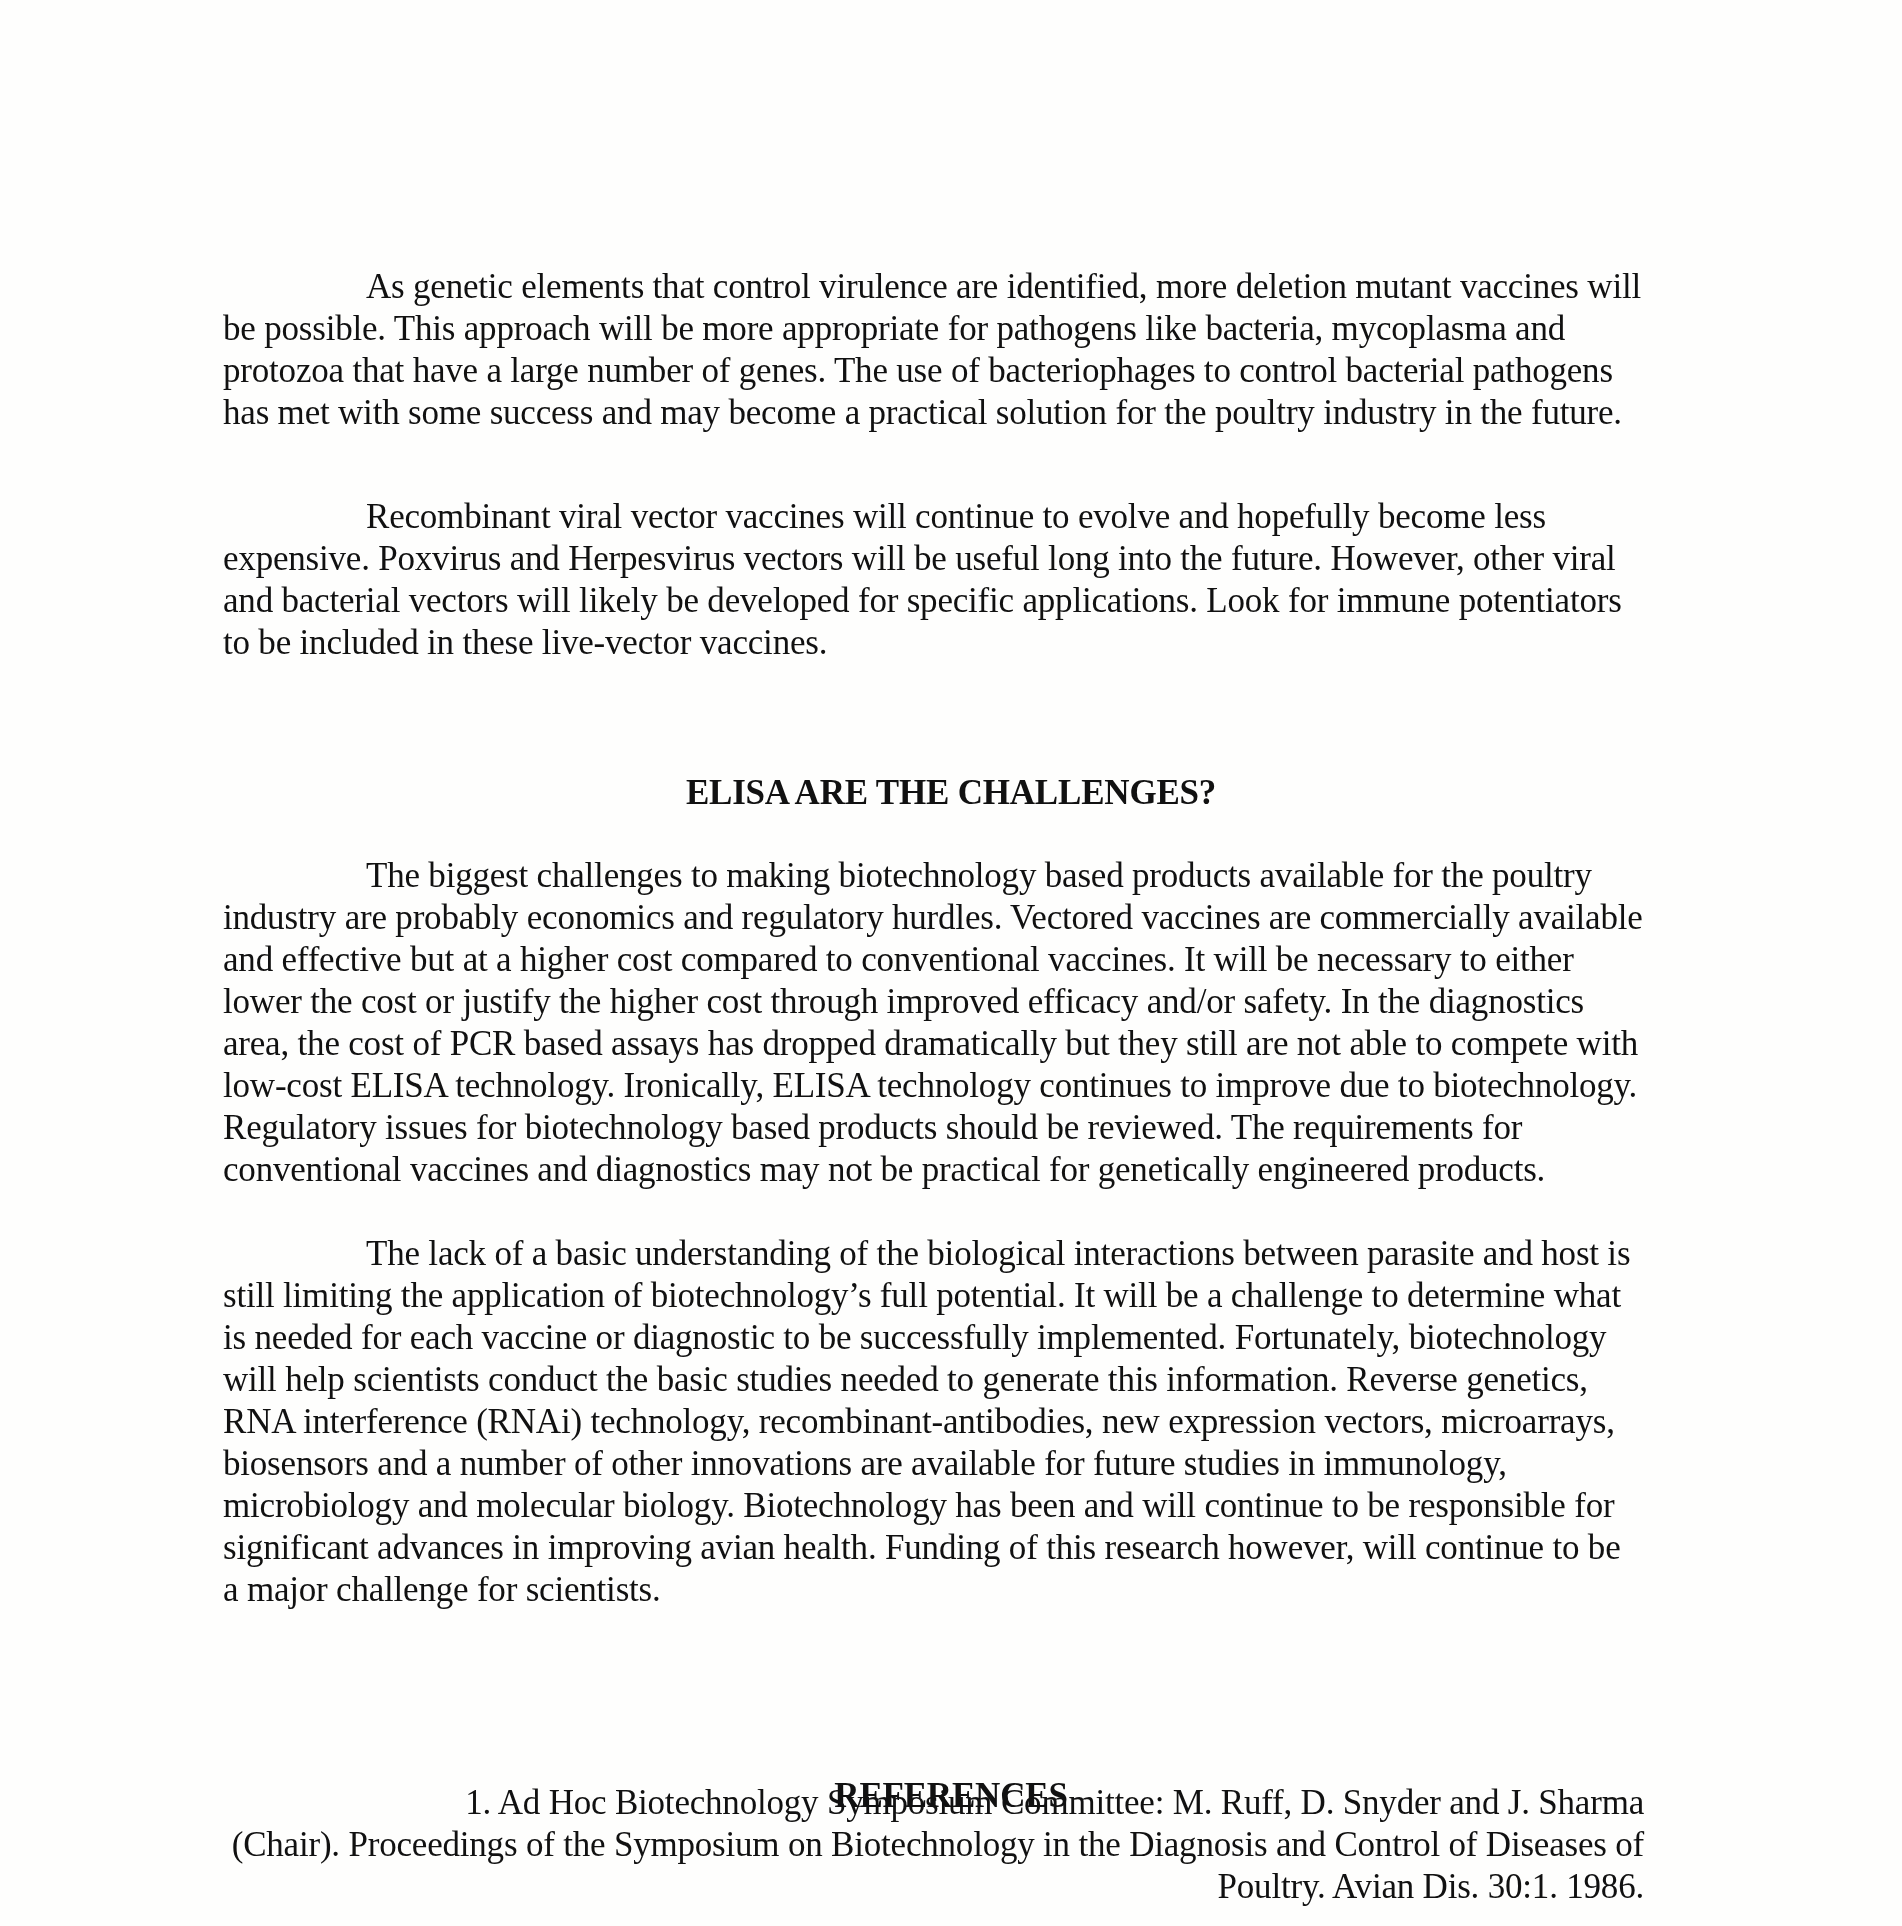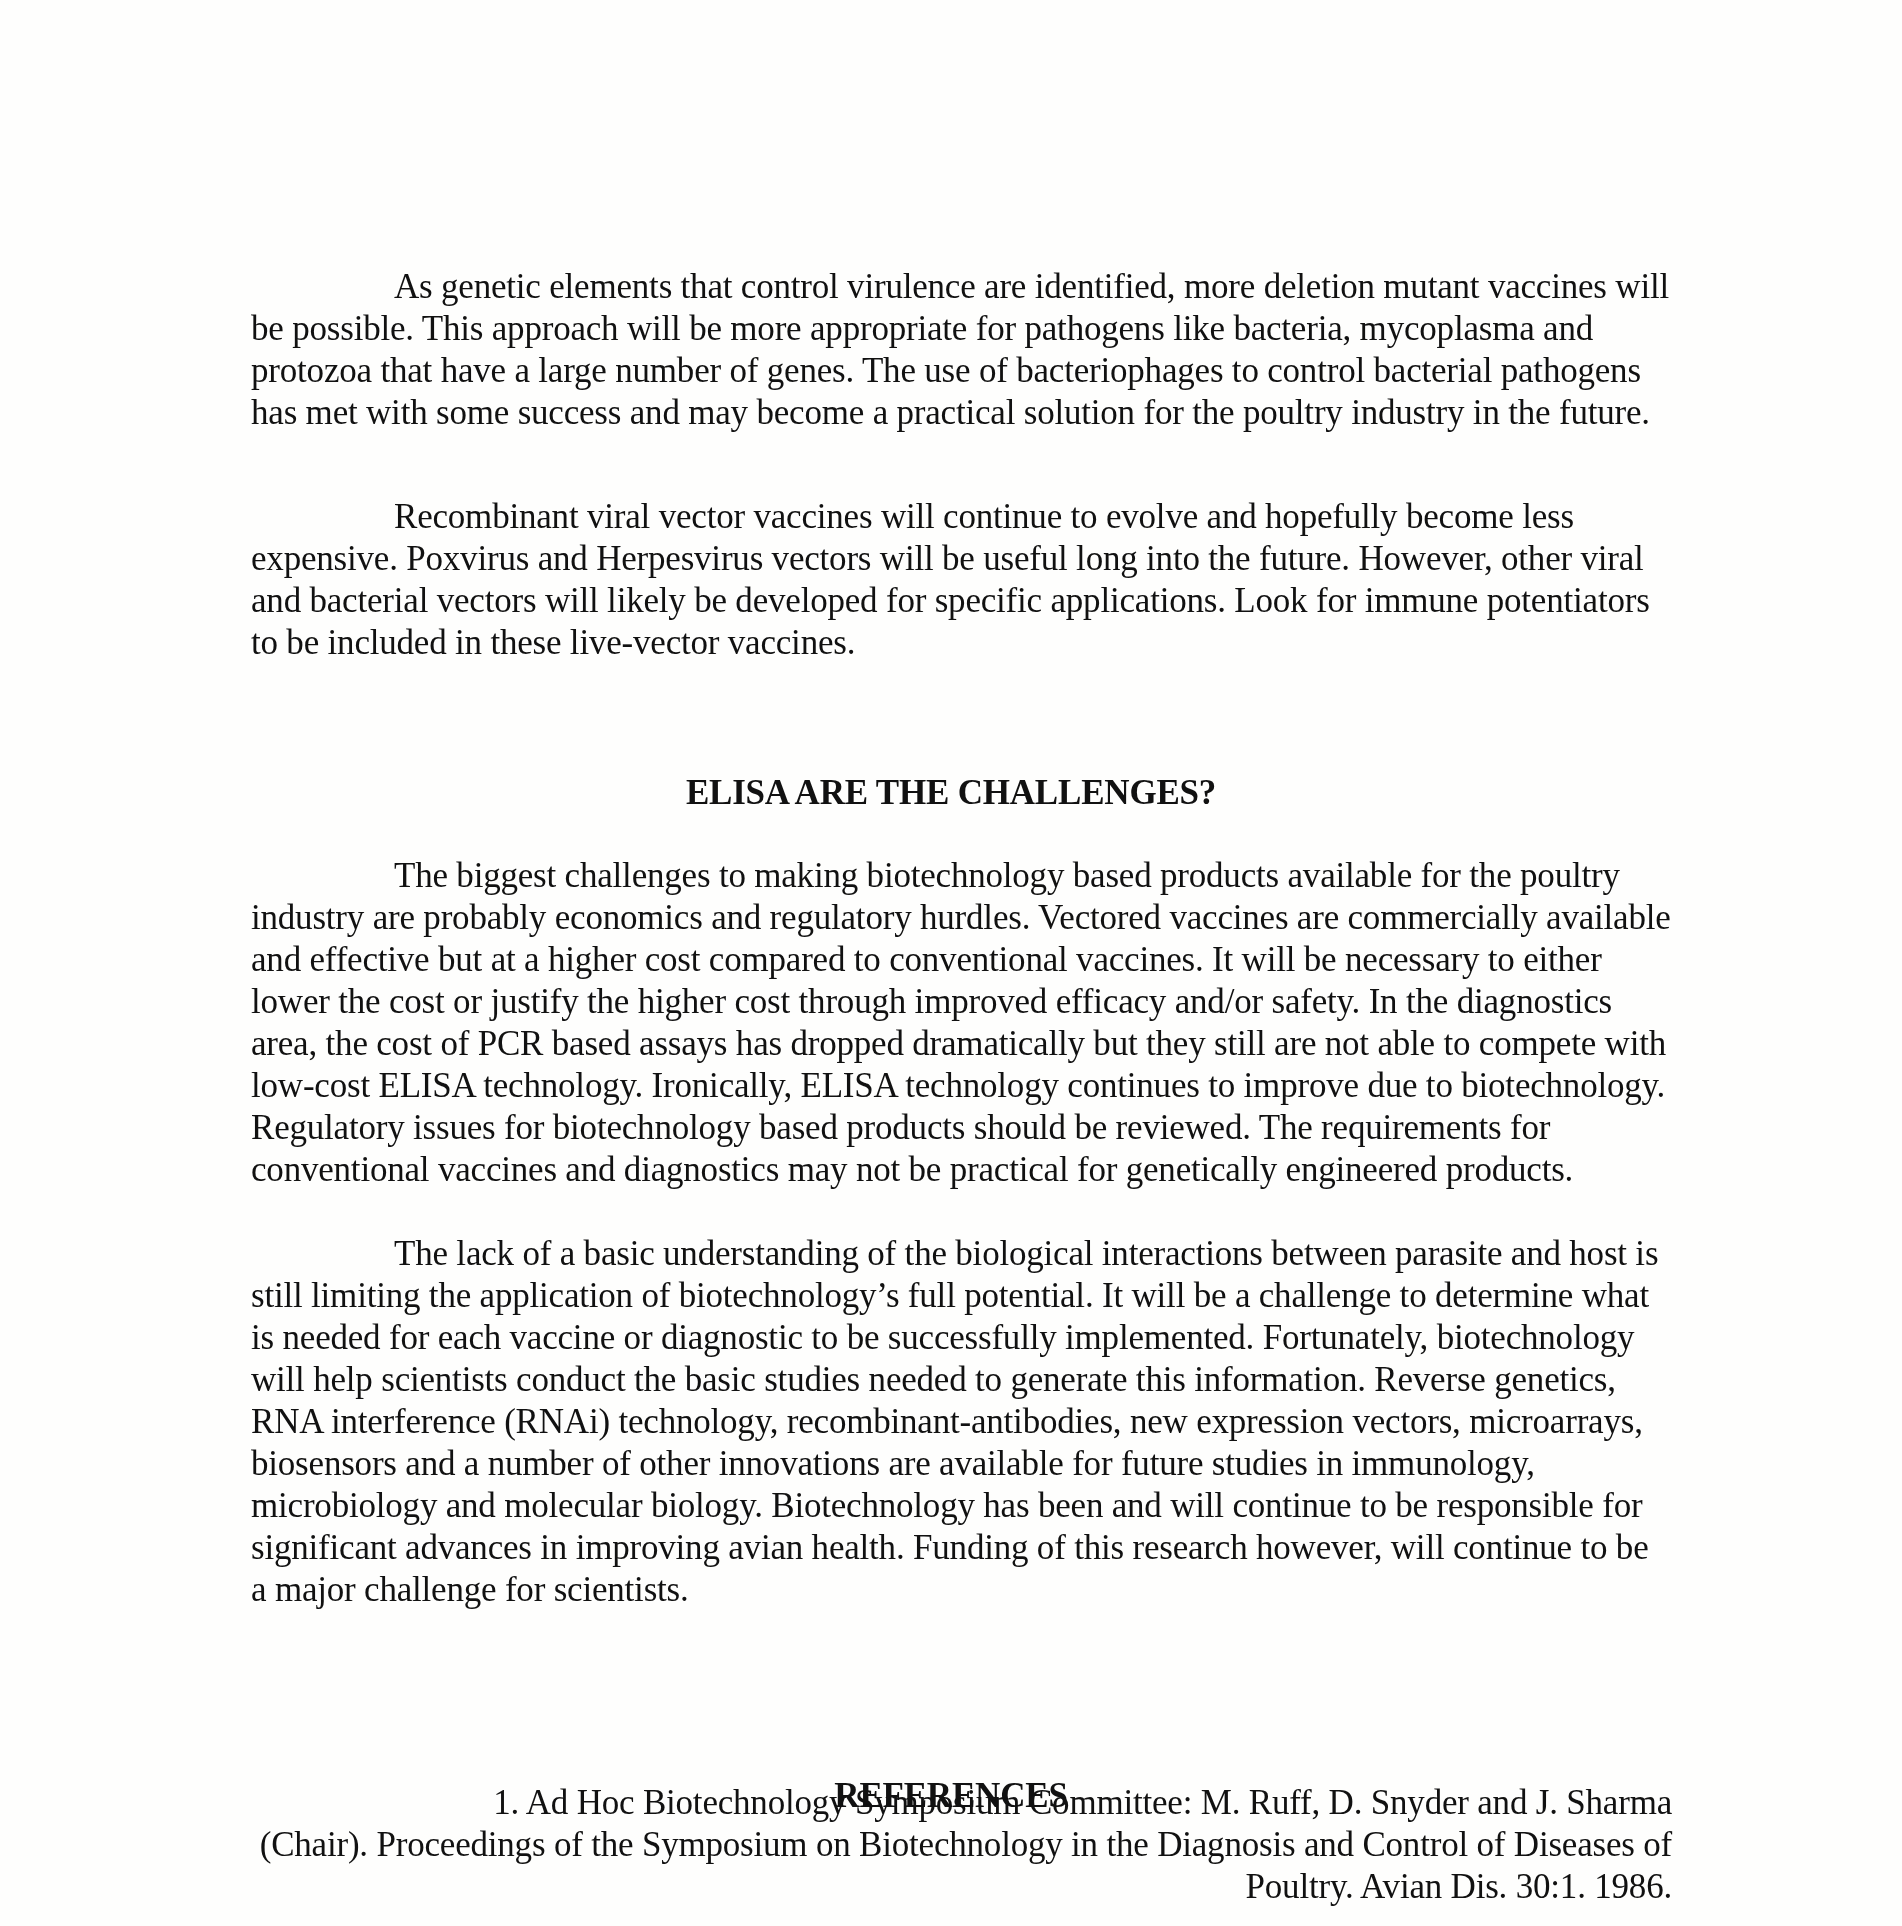--- a/index.html
+++ b/index.html
@@ -17,21 +17,21 @@
   }
   .page {
     position: absolute;
     left: 0; top: 0;
     width: 1902px;
     height: 2504px;
     background: #fefefd;
   }
   .text-block {
     position: absolute;
-    left: 251px;
+    left: 223px;
     width: 1421px;
     font-size: 35px;
     line-height: 42px;
     letter-spacing: -0.2px;
   }
   .para {
     margin: 0;
     text-indent: 143px;
     text-align: left;
   }

